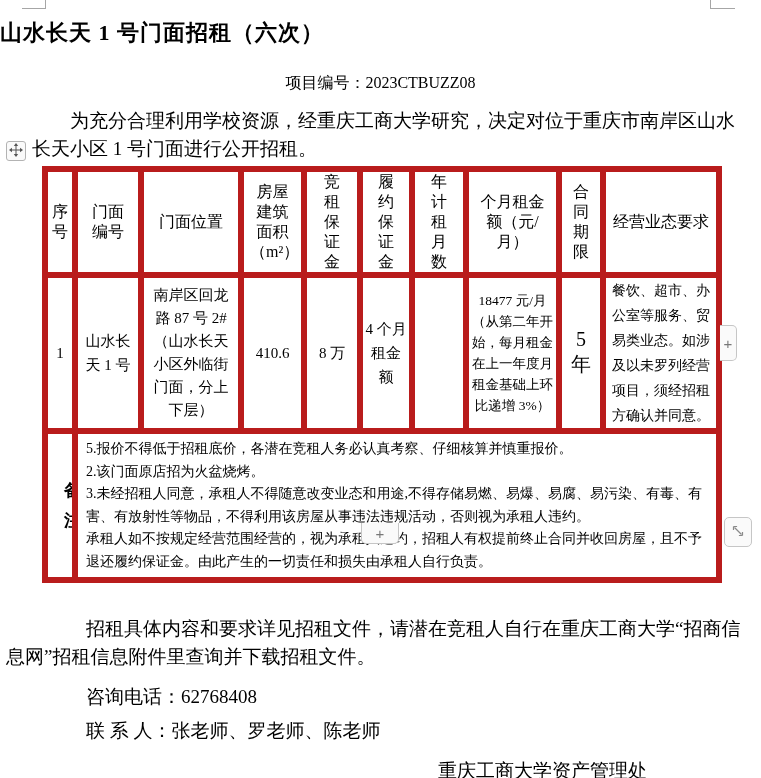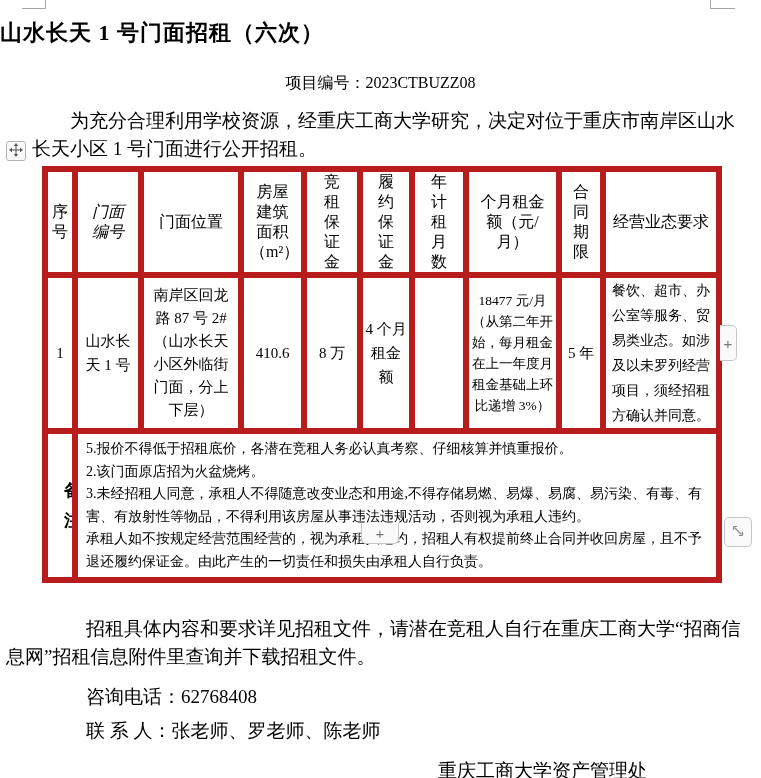--- a/index.html
+++ b/index.html
@@ -20,36 +20,36 @@
 
   .table-zone { position:relative; margin:3px 0 0 42px; width:678px; }
   table.rental { border-collapse:collapse; width:678px; table-layout:fixed; border:2px solid #000; background:#fff; }
   th, td { border:6px solid #b91c1c; font-weight:normal; text-align:center; vertical-align:middle; padding:0 4px; overflow:hidden; }
   tr.hdr { height:60px; }
   tr.hdr th { font-size:16px; line-height:20px; }
   tr.data { height:150px; }
   tr.remark { height:145px; }
   tr.remark td { border-top:2px solid #000; }
 
-  .h-code { padding:0 8px;font-style:italic; }
+  .h-code { padding:0 8px; }
   .h-area { padding:0 6px; }
   .h-bid { padding:0 11px; }
   .h-perf { padding:0 9px; }
   .h-months { padding:0 11px; }
   .h-price { padding:0 10px; }
   .h-term { padding:0 4px; }
 
   .c-seq { font-size:15px; }
   .c-code { font-size:15px; padding:16px 2px; line-height:24px; }
   .c-loc { font-size:15px; padding:0 3px; line-height:23px; }
   .c-area { font-size:15px; }
   .c-bid { font-size:15px; }
   .c-perf { font-size:15px; padding:0 2px; line-height:24px; }
   .c-price { font-size:13.5px; padding:0 3px; line-height:21px; }
-  .c-term { font-size:15px;margin-left:36px; }
+  .c-term { font-size:20px;margin-left:36px; }
   .c-biz { font-size:14px; padding:0 2px; line-height:25px; }
 
   .remark-label { font-size:17px; font-weight:bold; line-height:30px; padding:16px; }
   .remark-content { text-align:left; vertical-align:top; font-size:14px; line-height:22.5px; padding:4px 8px; }
   .remark-content p { margin:0; }
 
   
   .ctrl {
     position:absolute; background:#fafafa; border:1px solid #c6c6c6; color:#777;
     display:flex; align-items:center; justify-content:center;

